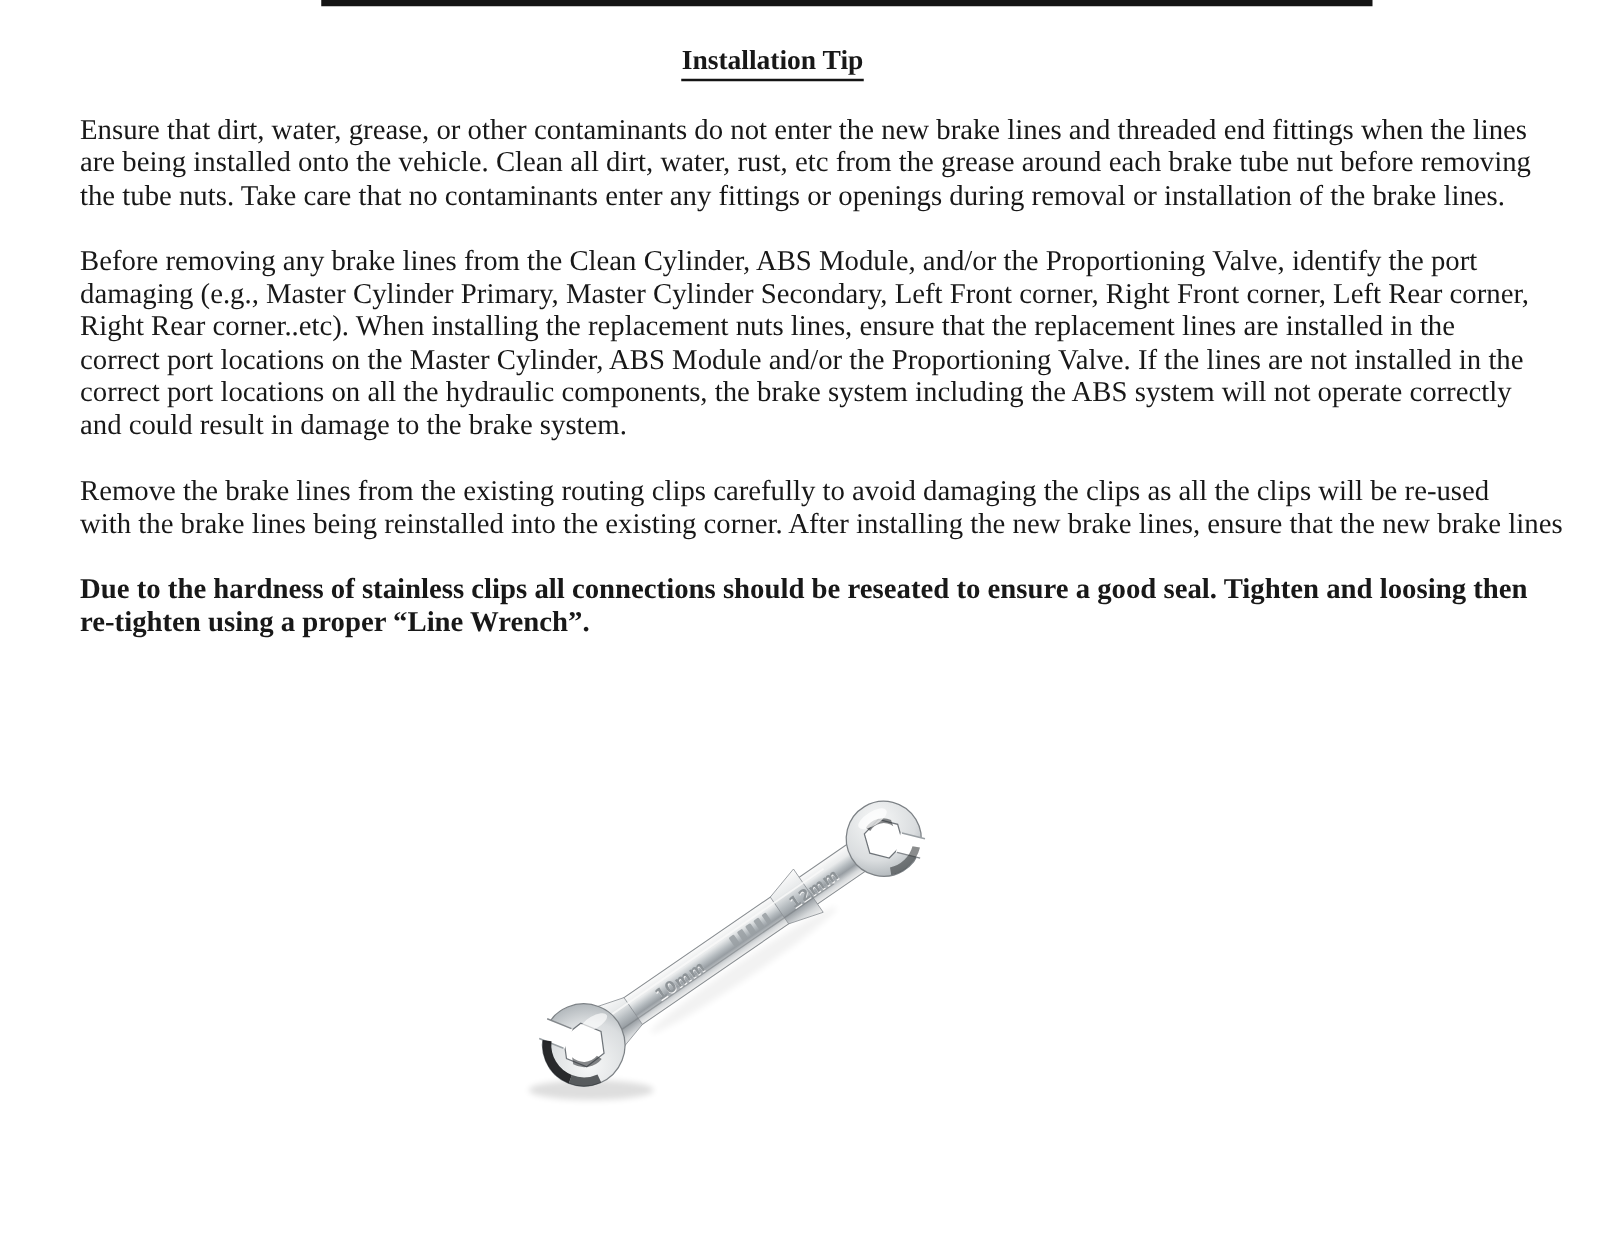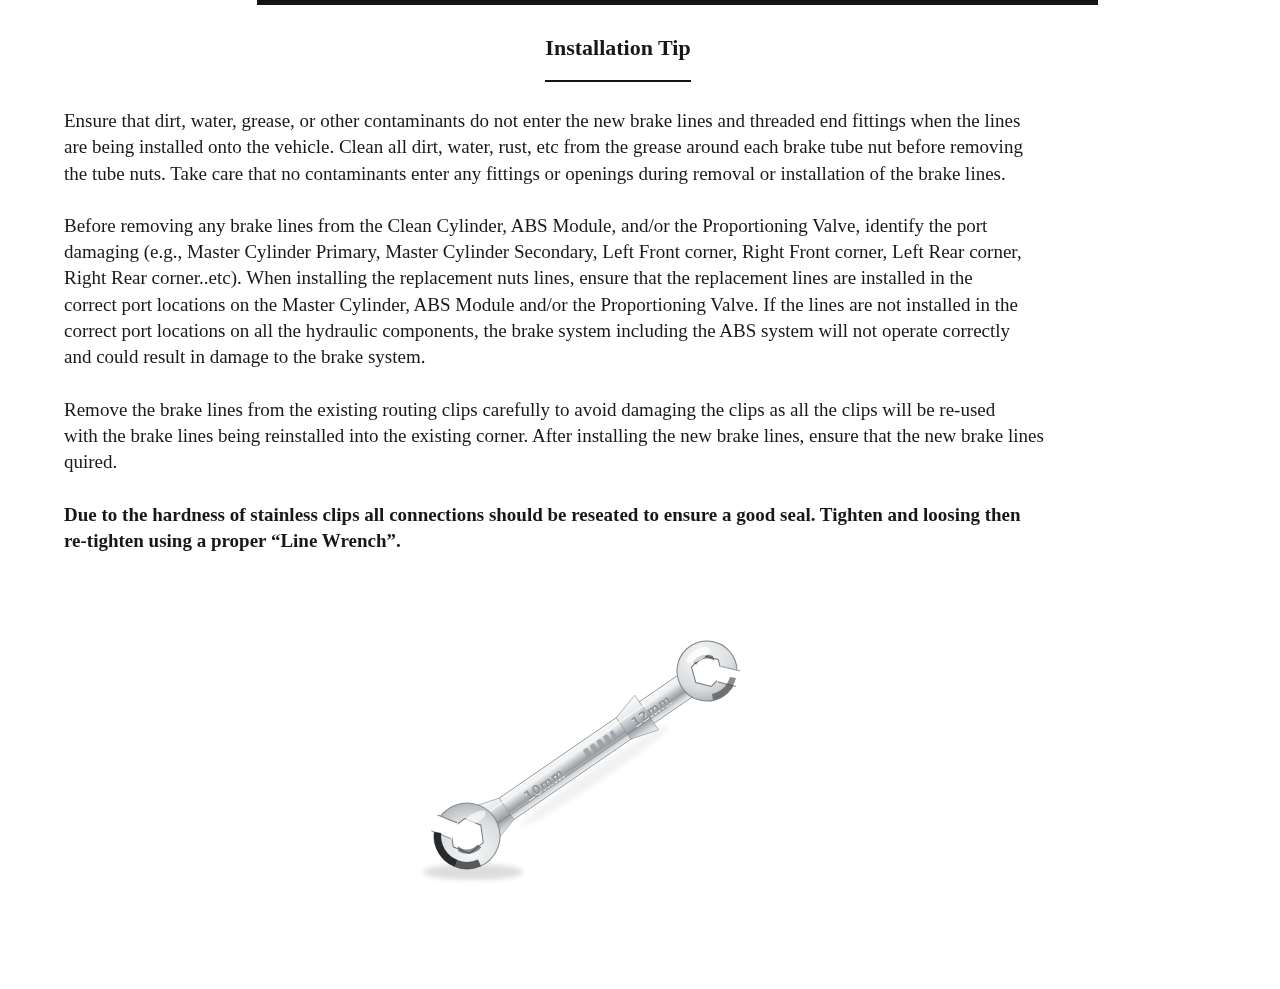--- a/index.html
+++ b/index.html
@@ -8,27 +8,27 @@
     font-family:"Liberation Serif", serif;color:#181818;
   }
   .top-bar{
     position:absolute;left:257px;top:0;width:841px;height:5px;background:#151515;
   }
   .title{
     margin:34px 0 0 0;text-align:center;font-size:22px;line-height:28px;font-weight:bold;
     transform:translateX(-22px);
   }
   .title .underline{
-    display:inline-block;border-bottom:2.5px solid #141414;padding-bottom:18px;
+    display:inline-block;border-bottom:2.5px solid #141414;padding-bottom:1px;
   }
   .doc{
     padding:0 40px 0 64px;
   }
   .para{
-    margin-top:26px;font-size:19px;line-height:26.3px;
+    margin-top:26px;font-size:23px;line-height:26.3px;
   }
   .para .line{white-space:nowrap;}
   .para.bold{font-weight:bold;}
   .figure-wrap{
     position:absolute;left:415px;top:626px;width:340px;height:262px;
   }
 </style>
 </head>
 <body>
 
@@ -46,21 +46,20 @@
       <div class="line">Before removing any brake lines from the Clean Cylinder, ABS Module, and/or the Proportioning Valve, identify the port</div>
       <div class="line">damaging (e.g., Master Cylinder Primary, Master Cylinder Secondary, Left Front corner, Right Front corner, Left Rear corner,</div>
       <div class="line">Right Rear corner..etc). When installing the replacement nuts lines, ensure that the replacement lines are installed in the</div>
       <div class="line">correct port locations on the Master Cylinder, ABS Module and/or the Proportioning Valve. If the lines are not installed in the</div>
       <div class="line">correct port locations on all the hydraulic components, the brake system including the ABS system will not operate correctly</div>
       <div class="line">and could result in damage to the brake system.</div>
     </div>
     <div class="para">
       <div class="line">Remove the brake lines from the existing routing clips carefully to avoid damaging the clips as all the clips will be re-used</div>
       <div class="line">with the brake lines being reinstalled into the existing corner. After installing the new brake lines, ensure that the new brake lines</div>
-      <div class="line">quired.</div>
     </div>
     <div class="para bold">
       <div class="line">Due to the hardness of stainless clips all connections should be reseated to ensure a good seal. Tighten and loosing then</div>
       <div class="line">re-tighten using a proper “Line Wrench”.</div>
     </div>
   </div>
 
 <div class="figure-wrap">
   <svg width="340" height="262" viewBox="0 0 340 262" xmlns="http://www.w3.org/2000/svg">
     <defs>

